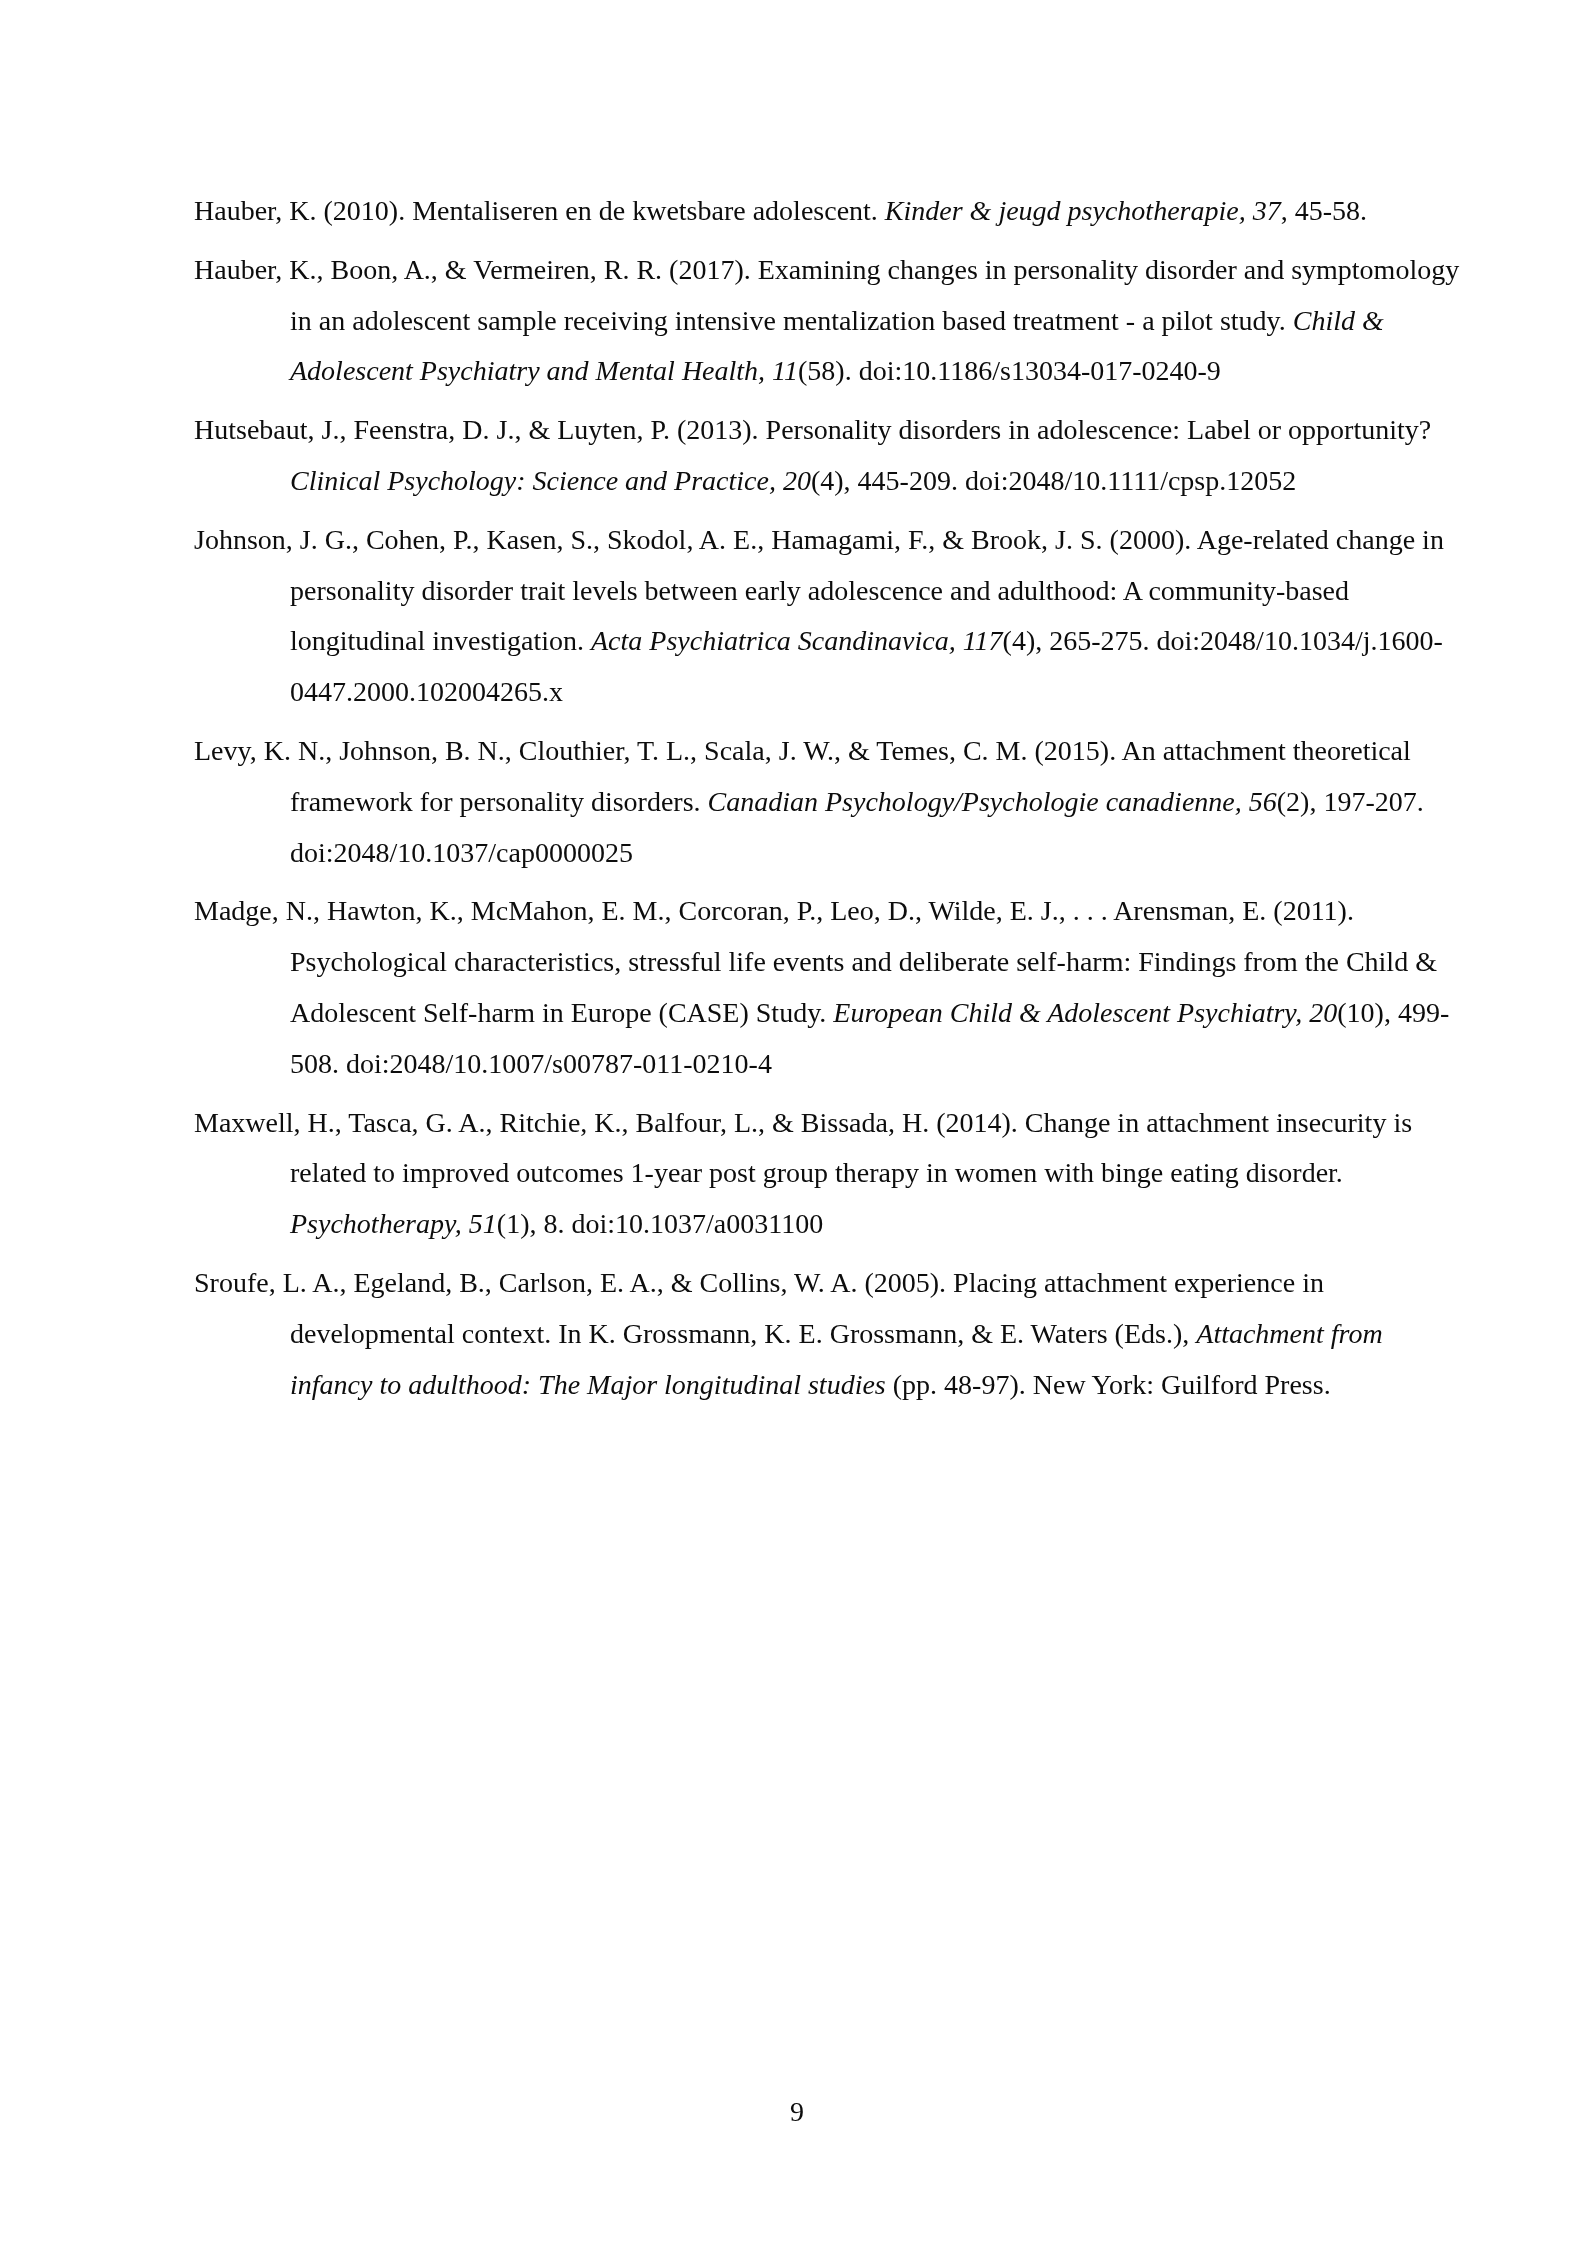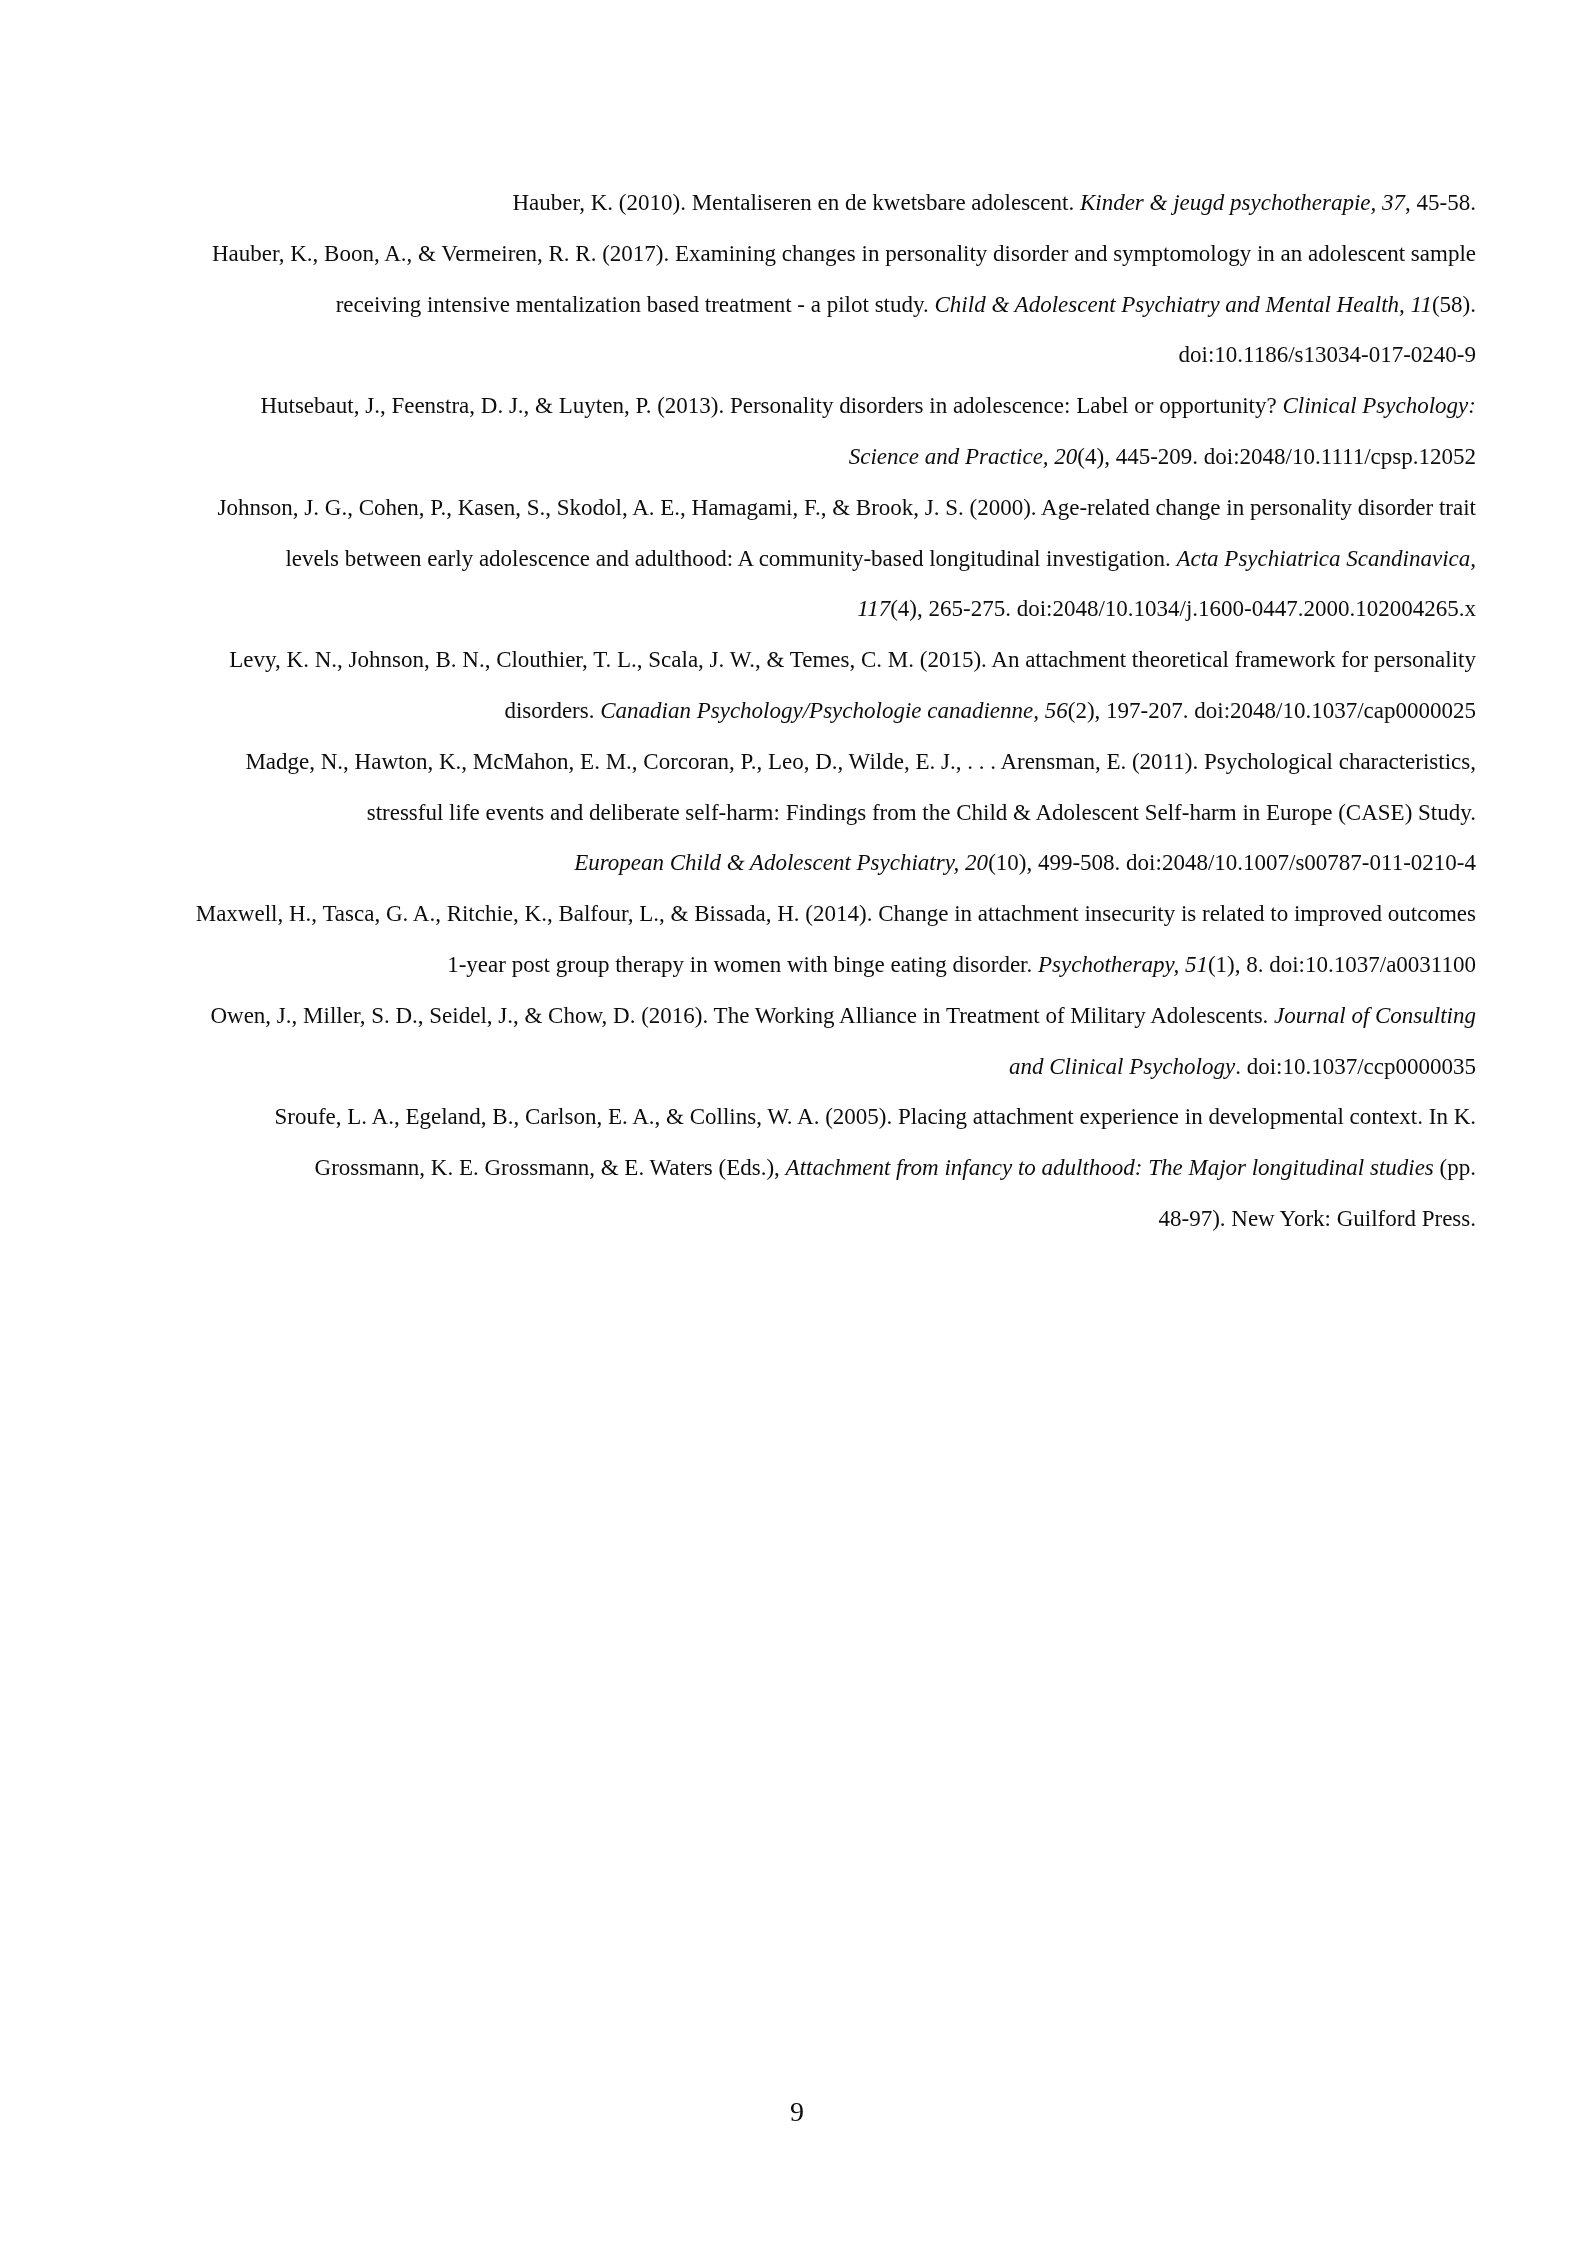--- a/index.html
+++ b/index.html
@@ -19,26 +19,26 @@
     position: absolute;
     inset: 0;
   }
   .refs {
     position: absolute;
     left: 186px;
     top: 178px;
     width: 1290px;
   }
   p.reference {
-    margin: 0;
-    font-size: 23px;
+    margin: 8px;
+    font-size: 28px;
     line-height: 50.8px;
     padding-left: 96px;      
     text-indent: -96px;
-    text-align: right;
+    text-align: left;
     overflow-wrap: break-word;
   }
   p.reference em {
     font-style: italic;
   }
   .page-number {
     position: absolute;
     left: 0;
     right: 0;
     top: 2087px;
@@ -52,17 +52,16 @@
 
 <div class="page">
   <div class="refs" id="refs">
       <p class="reference"><span>Hauber, K. (2010). Mentaliseren en de kwetsbare adolescent. </span><em>Kinder &amp; jeugd psychotherapie, 37</em><span>, 45-58.</span></p>
       <p class="reference"><span>Hauber, K., Boon, A., &amp; Vermeiren, R. R. (2017). Examining changes in personality disorder and symptomology in an adolescent sample receiving intensive mentalization based treatment - a pilot study. </span><em>Child &amp; Adolescent Psychiatry and Mental Health, 11</em><span>(58). doi:10.1186/s13034-017-0240-9</span></p>
       <p class="reference"><span>Hutsebaut, J., Feenstra, D. J., &amp; Luyten, P. (2013). Personality disorders in adolescence: Label or opportunity? </span><em>Clinical Psychology: Science and Practice, 20</em><span>(4), 445-209. doi:2048/10.1111/cpsp.12052</span></p>
       <p class="reference"><span>Johnson, J. G., Cohen, P., Kasen, S., Skodol, A. E., Hamagami, F., &amp; Brook, J. S. (2000). Age-related change in personality disorder trait levels between early adolescence and adulthood: A community-based longitudinal investigation. </span><em>Acta Psychiatrica Scandinavica, 117</em><span>(4), 265-275. doi:2048/10.1034/j.1600-0447.2000.102004265.x</span></p>
       <p class="reference"><span>Levy, K. N., Johnson, B. N., Clouthier, T. L., Scala, J. W., &amp; Temes, C. M. (2015). An attachment theoretical framework for personality disorders. </span><em>Canadian Psychology/Psychologie canadienne, 56</em><span>(2), 197-207. doi:2048/10.1037/cap0000025</span></p>
       <p class="reference"><span>Madge, N., Hawton, K., McMahon, E. M., Corcoran, P., Leo, D., Wilde, E. J., . . . Arensman, E. (2011). Psychological characteristics, stressful life events and deliberate self-harm: Findings from the Child &amp; Adolescent Self-harm in Europe (CASE) Study. </span><em>European Child &amp; Adolescent Psychiatry, 20</em><span>(10), 499-508. doi:2048/10.1007/s00787-011-0210-4</span></p>
       <p class="reference"><span>Maxwell, H., Tasca, G. A., Ritchie, K., Balfour, L., &amp; Bissada, H. (2014). Change in attachment insecurity is related to improved outcomes 1-year post group therapy in women with binge eating disorder. </span><em>Psychotherapy, 51</em><span>(1), 8. doi:10.1037/a0031100</span></p>
-      <p class="reference"><span>Owen, J., Miller, S. D., Seidel, J., &amp; Chow, D. (2016). The Working Alliance in Treatment of Military Adolescents. </span><em>Journal of Consulting and Clinical Psychology</em><span>. doi:10.1037/ccp0000035</span></p>
       <p class="reference"><span>Sroufe, L. A., Egeland, B., Carlson, E. A., &amp; Collins, W. A. (2005). Placing attachment experience in developmental context. In K. Grossmann, K. E. Grossmann, &amp; E. Waters (Eds.), </span><em>Attachment from infancy to adulthood: The Major longitudinal studies</em><span> (pp. 48-97). New York: Guilford Press.</span></p>
     </div>
   <div class="page-number">9</div>
 </div>
 
 </body></html>

